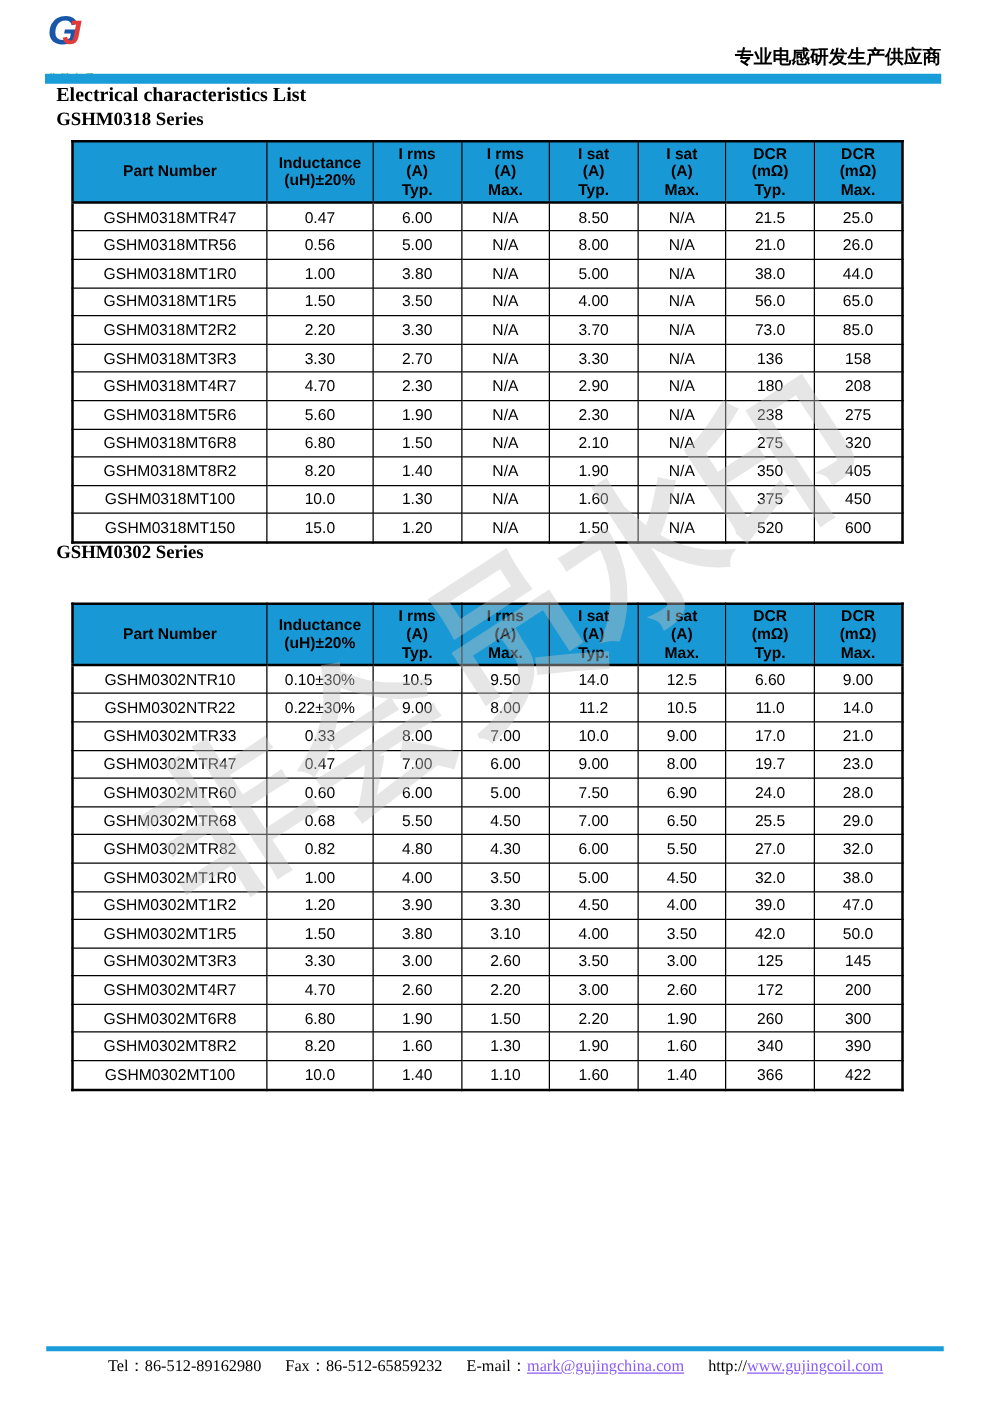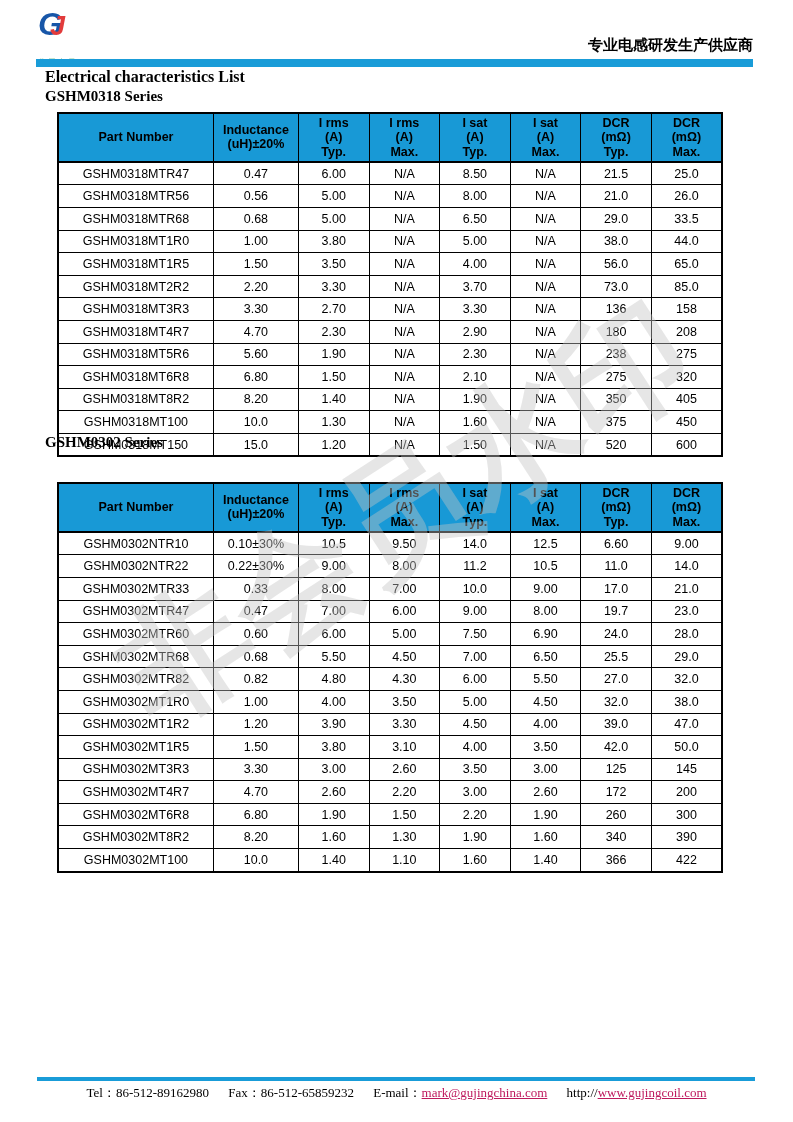--- a/index.html
+++ b/index.html
@@ -83,21 +83,21 @@
   }
 
   
   .footer-bar{position:absolute;left:37px;top:1077px;width:718px;height:4px;background:#199CD8;}
   .footer-text{
     position:absolute;left:0;top:1084px;width:793px;
     text-align:center;font-size:13px;
     font-family:"Liberation Serif","DejaVu Sans",serif;
   }
   .footer-text .grp{margin:0 8px;white-space:nowrap;}
-  .footer-text a{color:#be185d;text-decoration:underline;cursor:pointer;}
+  .footer-text a{color:#8b5cf6;text-decoration:underline;cursor:pointer;}
 </style>
 </head>
 <body>
 
 <div class="page">
 
   <div class="logo-block">
     <div class="logo-letters"><span class="logo-g">G</span><span class="logo-j">J</span></div>
     <div class="logo-caption">谷景电子</div>
   </div>
@@ -145,30 +145,20 @@
           <td>GSHM0318MTR56</td>
           <td>0.56</td>
           <td>5.00</td>
           <td>N/A</td>
           <td>8.00</td>
           <td>N/A</td>
           <td>21.0</td>
           <td>26.0</td>
         </tr>
         <tr>
-          <td>GSHM0318MTR68</td>
-          <td>0.68</td>
-          <td>5.00</td>
-          <td>N/A</td>
-          <td>6.50</td>
-          <td>N/A</td>
-          <td>29.0</td>
-          <td>33.5</td>
-        </tr>
-        <tr>
           <td>GSHM0318MT1R0</td>
           <td>1.00</td>
           <td>3.80</td>
           <td>N/A</td>
           <td>5.00</td>
           <td>N/A</td>
           <td>38.0</td>
           <td>44.0</td>
         </tr>
         <tr>

